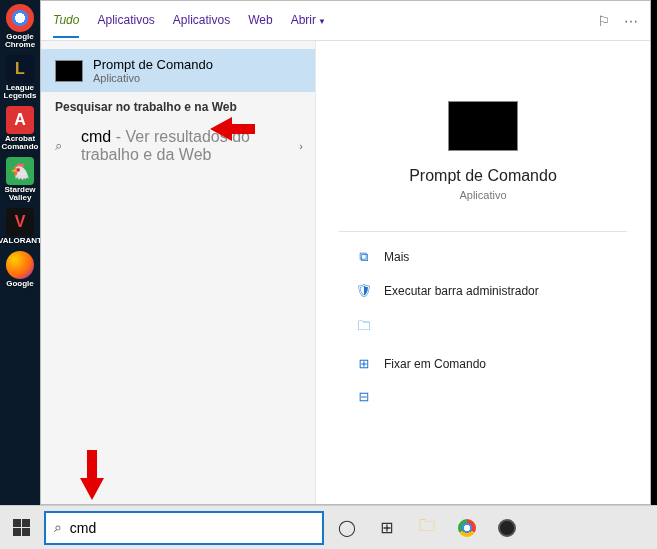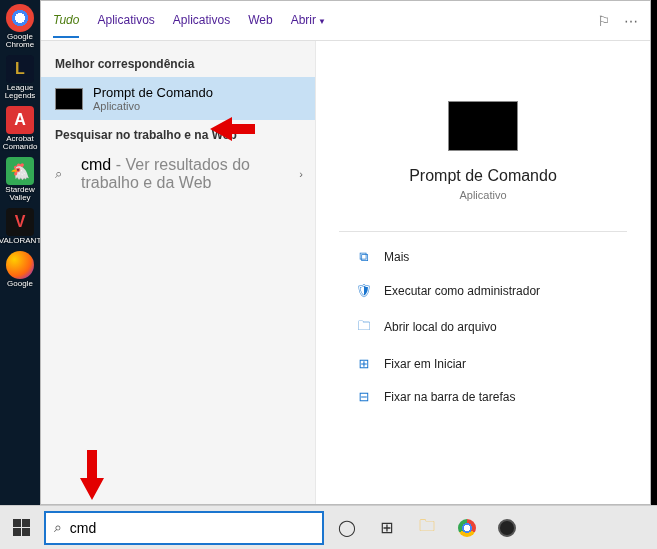--- a/index.html
+++ b/index.html
@@ -2,21 +2,21 @@
 <html><head>
 <meta charset="utf-8">
 <style>
   * { box-sizing: border-box; margin: 0; padding: 0; font-family: "Segoe UI", Arial, sans-serif; }
   body { width: 657px; height: 549px; background: #000; overflow: hidden; position: relative; }
 
   
   .desktop { position: absolute; left: 0; top: 0; width: 40px; height: 505px; background: #0a1a2a; display: flex; flex-direction: column; gap: 6px; padding: 4px 2px; }
   .desktop-item { display: flex; flex-direction: column; align-items: center; gap: 1px; cursor: default; }
   .desktop-item .ic { width: 28px; height: 28px; border-radius: 4px; display: flex; align-items: center; justify-content: center; font-size: 16px; }
-  .desktop-item .lbl { color: #fff; font-size: 8px; text-align: center; line-height: 1; text-shadow: 0 0 2px #000; }
+  .desktop-item .lbl { color: #fff; font-size: 8px; text-align: center; line-height: 1; text-shadow: 0 0 2px #000; font-weight: bold; }
 
   
   .panel { position: absolute; left: 40px; top: 0; width: 611px; height: 505px; background: #f2f2f2; border: 1px solid #bbb; display: flex; flex-direction: column; }
   .panel-top { height: 40px; background: #fff; border-bottom: 1px solid #e0e0e0; display: flex; align-items: center; padding: 0 12px; }
   .tabs { display: flex; gap: 18px; flex: 1; }
   .tab { font-size: 12px; color: #4c1d95; padding: 10px 0 9px; cursor: pointer; border-bottom: 2px solid transparent; }
   .tab.active { color: #4d7c0f; border-bottom-color: #1a75cf; font-style: italic; }
   .more-caret { font-size: 8px; margin-left: 2px; }
   .top-actions { display: flex; gap: 14px; color: #666; font-size: 14px; }
 
@@ -95,21 +95,20 @@
       <div class="tab"><span>Abrir</span><span class="more-caret">▼</span></div>
     </div>
     <div class="top-actions">
       <span>⚐</span>
       <span>⋯</span>
     </div>
   </div>
 
   <div class="panel-body">
     <div class="left">
-      <div class="section-h">Melhor correspondência</div>
       <div class="result-row best">
         <div class="thumb"></div>
         <div class="txt">
           <div class="name">Prompt de Comando</div>
           <div class="sub">Aplicativo</div>
         </div>
       </div>
       <div class="section-h">Pesquisar no trabalho e na Web</div>
       <div class="result-row">
         <div class="search-ic">⌕</div>
@@ -129,33 +128,31 @@
       <div class="big-title">Prompt de Comando</div>
       <div class="big-sub">Aplicativo</div>
       <hr class="rhr">
       <div class="actions">
         <div class="action">
           <span class="aic">⧉</span>
           <span>Mais</span>
         </div>
         <div class="action">
           <span class="aic">🛡</span>
-          <span>Executar como administrador</span>
+          <span>Executar barra administrador</span>
         </div>
         <div class="action">
           <span class="aic">🗀</span>
-          <span>Abrir local do arquivo</span>
         </div>
         <div class="action">
           <span class="aic">⊞</span>
-          <span>Fixar em Iniciar</span>
+          <span>Fixar em Comando</span>
         </div>
         <div class="action">
           <span class="aic">⊟</span>
-          <span>Fixar na barra de tarefas</span>
         </div>
       </div>
     </div>
   </div>
 </div>
 
 <div class="taskbar">
   <div class="start-btn">
     <div class="win-logo">
         <div></div>

